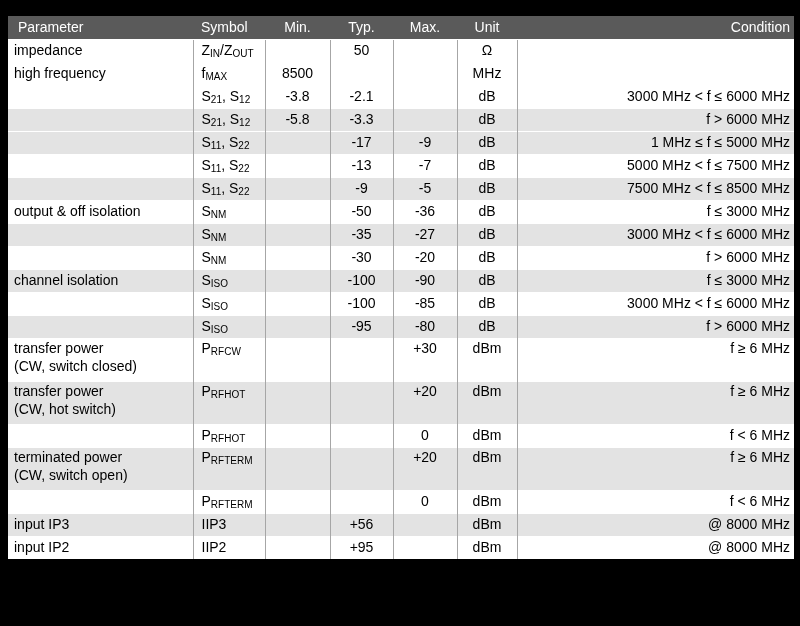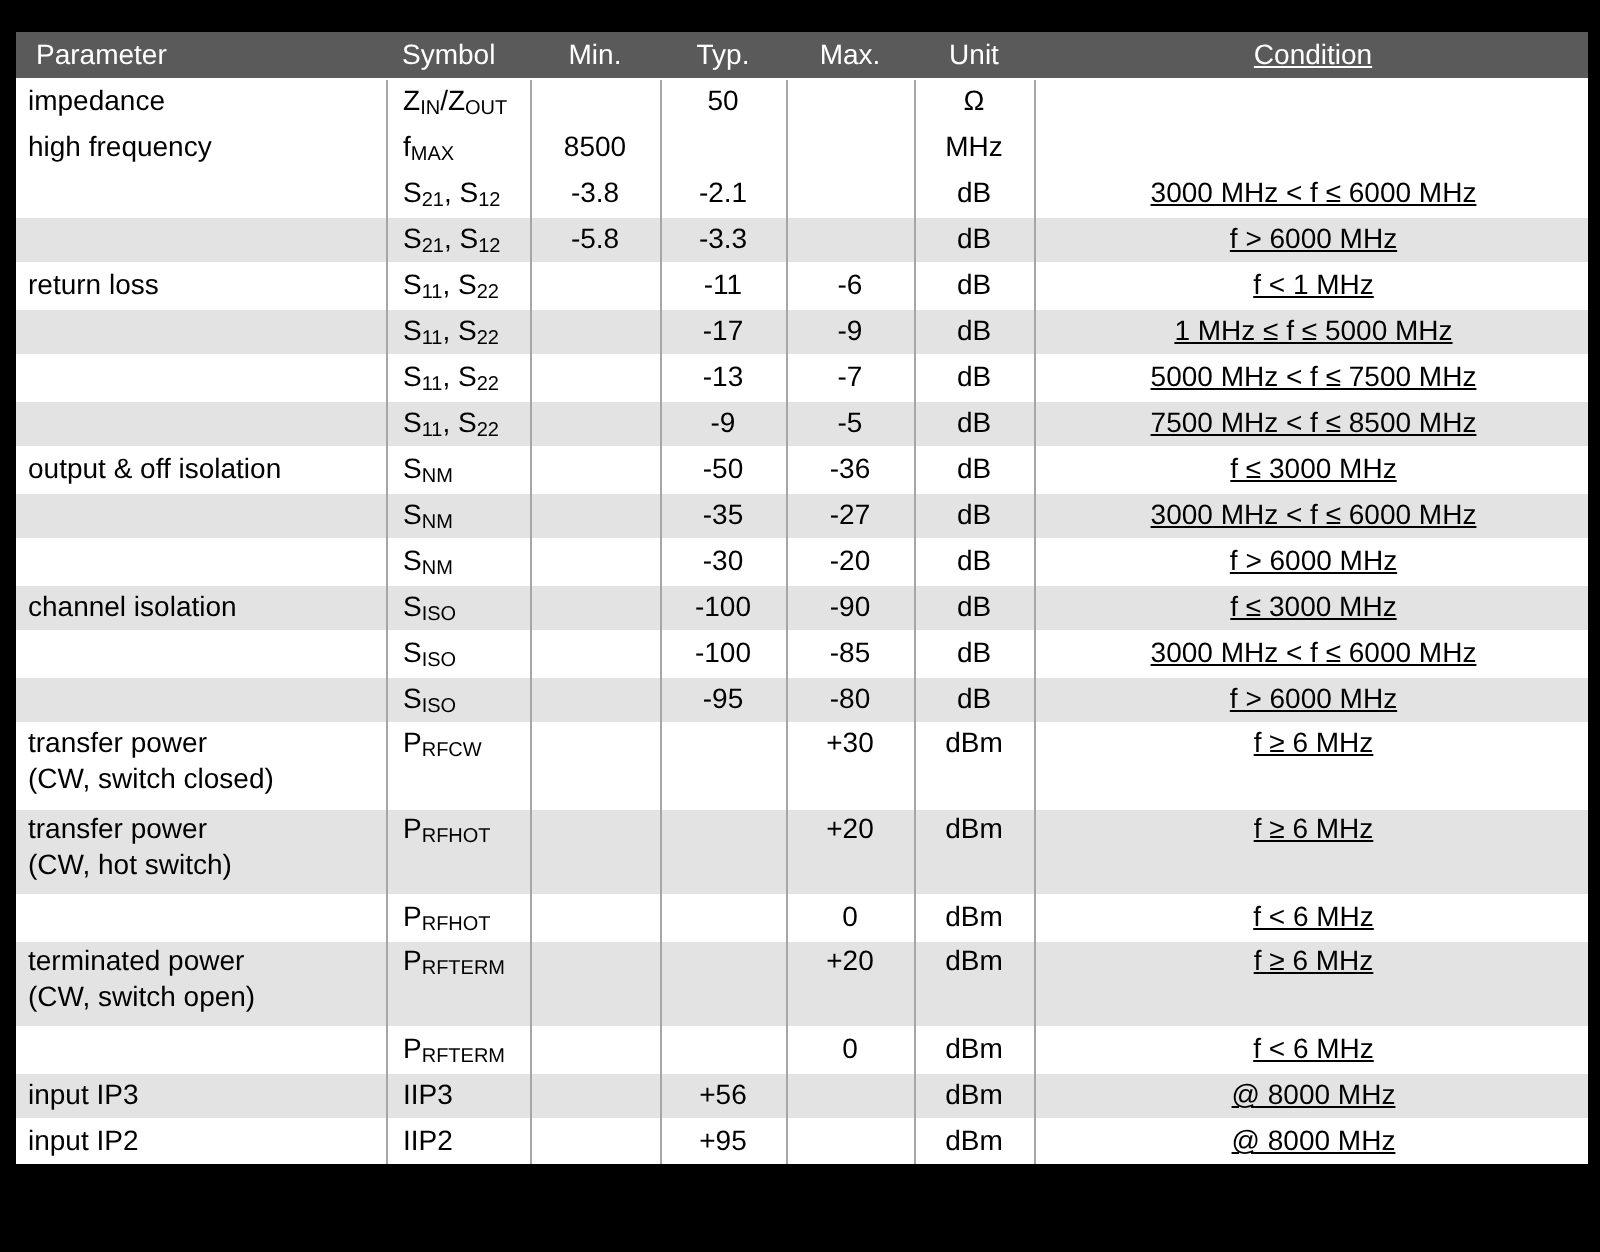--- a/index.html
+++ b/index.html
@@ -46,21 +46,21 @@
     white-space: nowrap;
   }
   table.spec td:first-child { border-left: none; margin-left: 12px; }
   tr.white td { background: var(--row-bg, #ffffff); }
   tr.gray td  { background: var(--row-alt-bg, #e3e3e3); }
   tr.tall td  { height: 40px; vertical-align: top; }
   .c-param  { text-align: left; padding-left: 6px !important; white-space: pre-line !important; }
   th.c-param { padding-left: 10px !important; white-space: nowrap !important; margin-top: 35px; }
   .c-sym    { text-align: left; padding-left: 8px !important; }
   .c-center { text-align: center; }
-  .c-cond   { text-align: center; padding-left: 6px !important; text-decoration: underline; }
+  .c-cond   { text-align: right; padding-left: 6px !important; }
   sub {
     font-size: 10px;
     line-height: 0;
     vertical-align: baseline;
     position: relative;
     bottom: -2px;
   }
 </style>
 </head>
 <body>
@@ -118,29 +118,20 @@
           </tr>
           <tr class="gray">
             <td class="c-param"></td>
             <td class="c-sym">S<sub>21</sub>, S<sub>12</sub></td>
             <td class="c-center">-5.8</td>
             <td class="c-center">-3.3</td>
             <td class="c-center"></td>
             <td class="c-center">dB</td>
             <td class="c-cond">f &gt; 6000 MHz</td>
           </tr>
-          <tr class="white">
-            <td class="c-param">return loss</td>
-            <td class="c-sym">S<sub>11</sub>, S<sub>22</sub></td>
-            <td class="c-center"></td>
-            <td class="c-center">-11</td>
-            <td class="c-center">-6</td>
-            <td class="c-center">dB</td>
-            <td class="c-cond">f &lt; 1 MHz</td>
-          </tr>
           <tr class="gray">
             <td class="c-param"></td>
             <td class="c-sym">S<sub>11</sub>, S<sub>22</sub></td>
             <td class="c-center"></td>
             <td class="c-center">-17</td>
             <td class="c-center">-9</td>
             <td class="c-center">dB</td>
             <td class="c-cond">1 MHz ≤ f ≤ 5000 MHz</td>
           </tr>
           <tr class="white">

